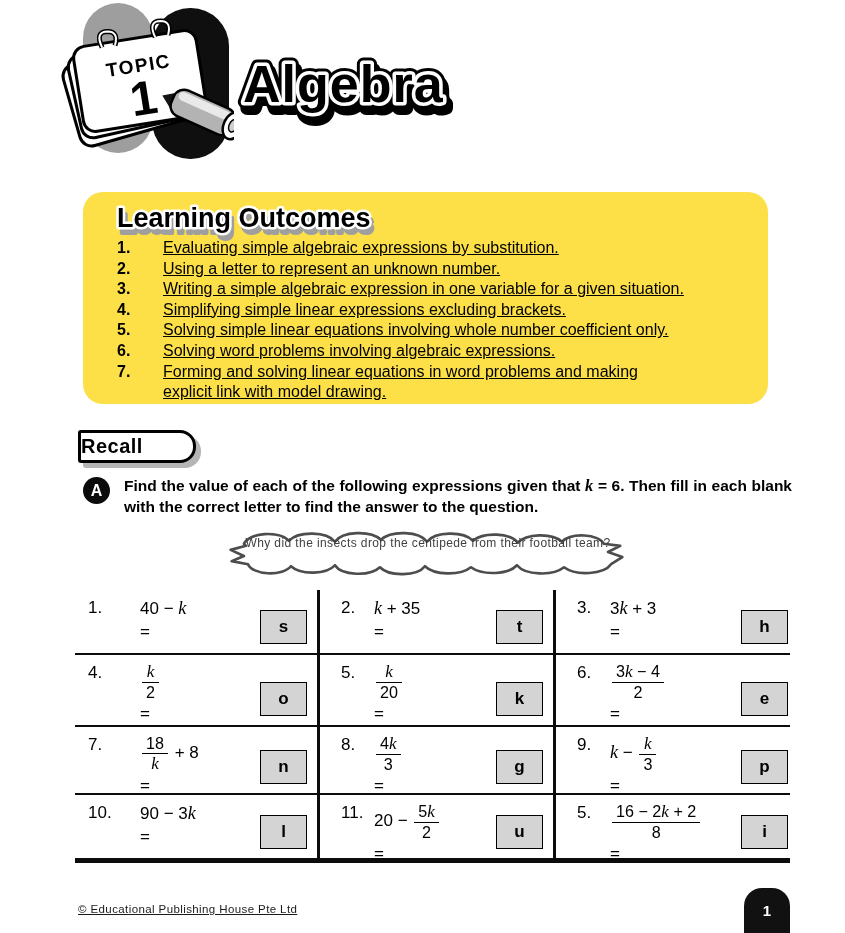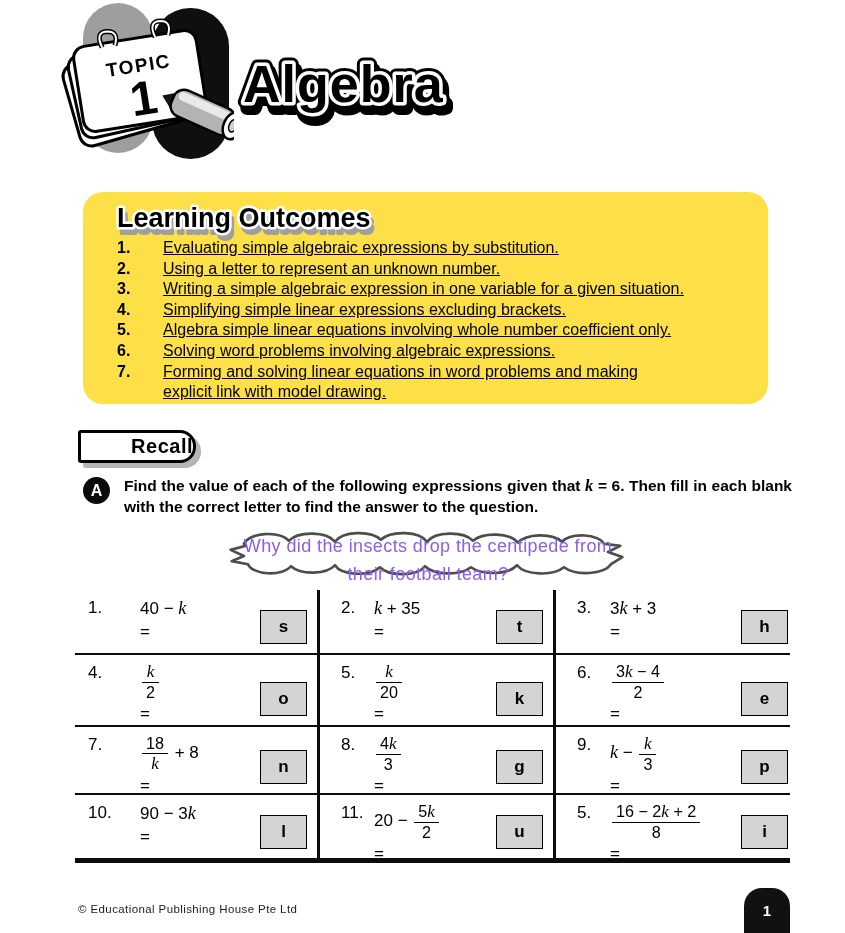--- a/index.html
+++ b/index.html
@@ -17,35 +17,35 @@
   .lo-box{position:absolute;left:83px;top:192px;width:685px;height:212px;background:#fde047;border-radius:20px;}
   .lo-title{position:absolute;left:30px;top:6px;}
   .lo-list{position:absolute;left:34px;top:46px;right:16px;font-size:16px;line-height:20.6px;}
   .lo-row{display:flex;}
   .lo-num{width:46px;font-weight:bold;flex:none;}
   .lo-text{white-space:pre-line;text-decoration:underline;}
 
   
   .recall{position:absolute;left:78px;top:430px;width:112px;height:27px;background:#fff;
           border:3.5px solid #000;border-radius:3px 16px 16px 3px;
-          box-shadow:5px 5px 0 #b5b5b5;display:flex;align-items:center;justify-content:flex-end;
+          box-shadow:5px 5px 0 #b5b5b5;display:flex;align-items:center;justify-content:flex-start;
           font-weight:bold;font-size:20px;letter-spacing:.5px;}
 
   
   .badgeA{position:absolute;left:83px;top:477px;width:27px;height:27px;border-radius:50%;background:#0b0b0b;
           color:#fff;font-weight:bold;font-size:16px;display:flex;align-items:center;justify-content:center;}
   .intro{position:absolute;left:124px;top:476px;width:668px;font-weight:bold;font-size:15.5px;
          line-height:20.5px;text-align:justify;}
   .intro .var{font-weight:bold;}
 
   
   .bubble{position:absolute;left:203px;top:519px;width:450px;height:70px;}
   .bubble svg{position:absolute;left:0;top:0;}
   .bubble-text{position:absolute;left:30px;right:30px;top:13px;text-align:center;
-               font-size:18px;line-height:28px;letter-spacing:.4px;color:#8b5cf6;}
+               font-size:12px;line-height:23px;letter-spacing:.4px;color:#404040;}
 
   
   .grid{position:absolute;left:75px;top:590px;width:715px;display:grid;
         grid-template-columns:245px 236px 234px;grid-template-rows:65px 72px 68px 63px;
         border-bottom:5px solid #0c0c0c;font-size:17px;}
   .cell{position:relative;box-sizing:border-box;padding:7px 0 0 13px;}
   .cell.c1,.cell.c2{border-right:3px solid #0c0c0c;}
   .cell.r1,.cell.r2,.cell.r3{border-bottom:2.5px solid #0c0c0c;}
   .cell.r4{}
   .pline{display:flex;align-items:flex-start;}
@@ -58,21 +58,21 @@
   .var{font-style:italic;font-family:"Liberation Serif",serif;font-size:1.06em;}
   .frac{display:inline-block;vertical-align:middle;text-align:center;margin:0 2px;font-size:.95em;line-height:1.05;}
   .fnum{display:block;padding:0 4px 1px 4px;}
   .fden{display:block;border-top:1.6px solid #000;padding:1px 4px 0 4px;}
   .letterbox{position:absolute;right:10px;bottom:9px;width:45px;height:32px;background:#d4d4d4;
              border:1.6px solid #000;display:flex;align-items:center;justify-content:center;
              font-weight:bold;font-size:17px;}
   .c3 .letterbox{right:2px;}
 
   
-  .copyright{position:absolute;left:78px;top:903px;font-size:11.5px;letter-spacing:.4px;color:#1c1c1c;}
+  .copyright{position:absolute;left:78px;top:903px;font-size:11.5px;letter-spacing:.4px;color:#1c1c1c;text-decoration:underline;}
   .page-tab{position:absolute;left:744px;top:888px;width:46px;height:45px;background:#111;
             border-radius:18px 18px 0 0;color:#fff;display:flex;justify-content:center;}
   .page-tab span{margin-top:14px;font-weight:bold;font-size:15px;}
 </style>
 </head>
 <body>
 
 <div class="page">
 
   <div class="pill pill-gray"></div>
@@ -122,21 +122,21 @@
         <div class="lo-row">
           <span class="lo-num">3.</span>
           <span class="lo-text">Writing a simple algebraic expression in one variable for a given situation.</span>
         </div>
         <div class="lo-row">
           <span class="lo-num">4.</span>
           <span class="lo-text">Simplifying simple linear expressions excluding brackets.</span>
         </div>
         <div class="lo-row">
           <span class="lo-num">5.</span>
-          <span class="lo-text">Algebra simple linear equations involving whole number coefficient only.</span>
+          <span class="lo-text">Solving simple linear equations involving whole number coefficient only.</span>
         </div>
         <div class="lo-row">
           <span class="lo-num">6.</span>
           <span class="lo-text">Solving word problems involving algebraic expressions.</span>
         </div>
         <div class="lo-row">
           <span class="lo-num">7.</span>
           <span class="lo-text">Forming and solving linear equations in word problems and making
 explicit link with model drawing.</span>
         </div>

